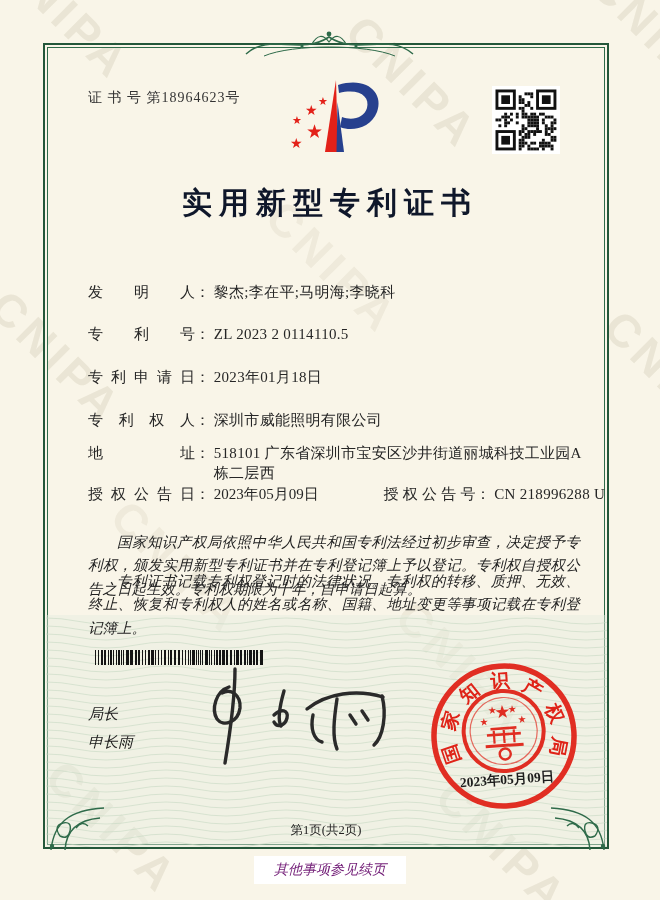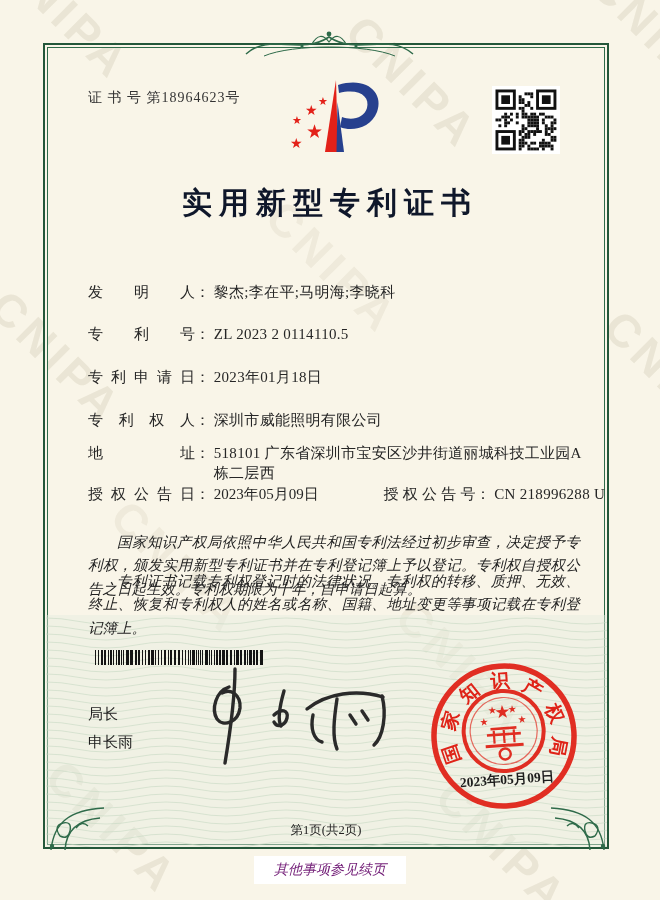--- a/index.html
+++ b/index.html
@@ -27,21 +27,21 @@
   .val.wrap{white-space:normal;width:382px;}
   .row2 .lbl2{display:inline-block;width:92px;text-align:justify;text-align-last:justify;
        vertical-align:top;margin-left:48px;}
   .row2 .v1{display:inline-block;width:118px;vertical-align:top;}
   .para{position:absolute;left:88px;width:492px;font-size:14.5px;line-height:1.62;
         font-style:italic;text-indent:2em;color:#222;text-align:justify;}
   
   .waves{position:absolute;left:46px;top:615px;width:561px;height:232px;z-index:2;
          background:rgba(228,238,224,0.45);pointer-events:none;}
   .director{position:absolute;left:88px;font-size:15px;z-index:4;
-            font-family:"Liberation Sans","DejaVu Sans",sans-serif;color:#1c1c1c;}
+            font-family:"Liberation Sans","DejaVu Sans",sans-serif;color:#1c1c1c;font-style:italic;}
   .sig{position:absolute;left:185px;top:663px;z-index:4;}
   .seal{position:absolute;left:418px;top:650px;z-index:4;transform:rotate(-4deg);}
   .pagenum{position:absolute;left:43px;top:822px;width:566px;text-align:center;
            font-size:12.5px;z-index:4;color:#222;}
   .barcode{position:absolute;left:95px;top:650px;z-index:4;}
   .orn{position:absolute;z-index:4;}
   .contbox{position:absolute;left:50%;top:856px;transform:translateX(-50%);
            background:#ffffff;padding:5px 20px;z-index:3;font-size:14px;font-style:italic;
            color:#701a75;white-space:nowrap;}
   .star{fill:#e32119;}

